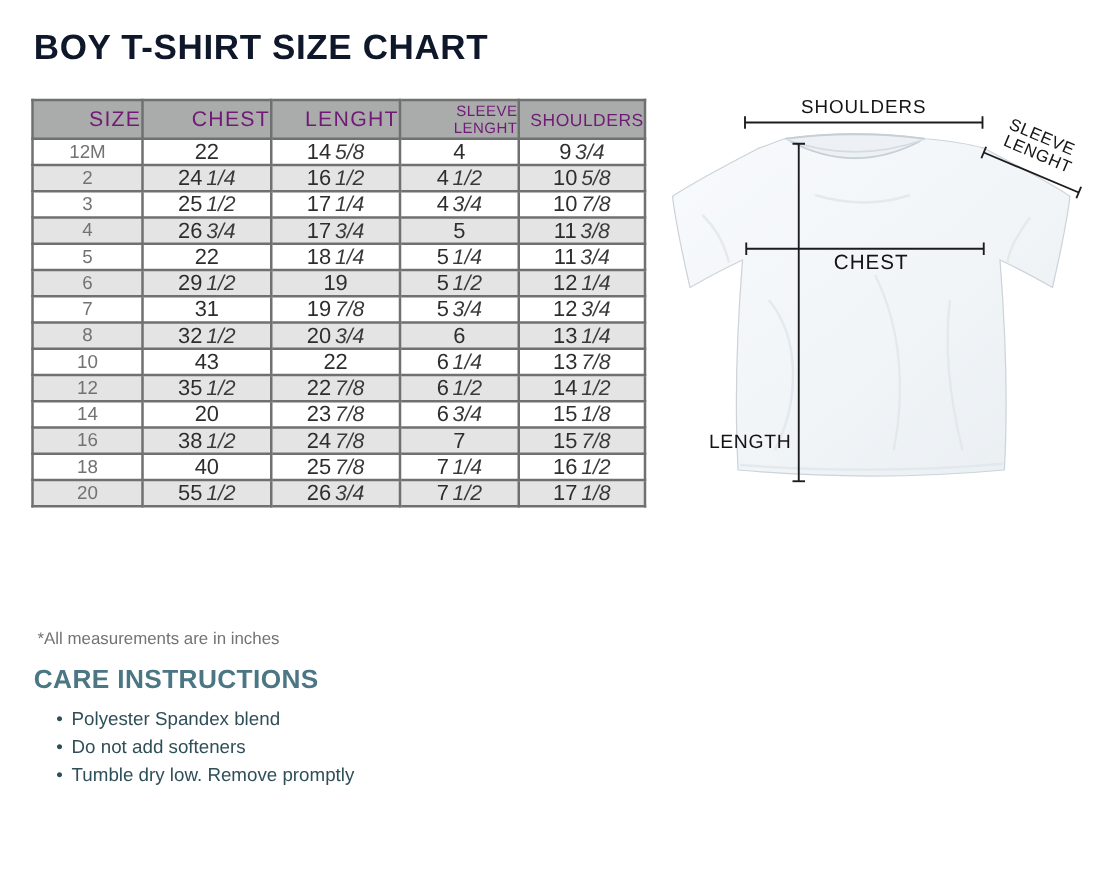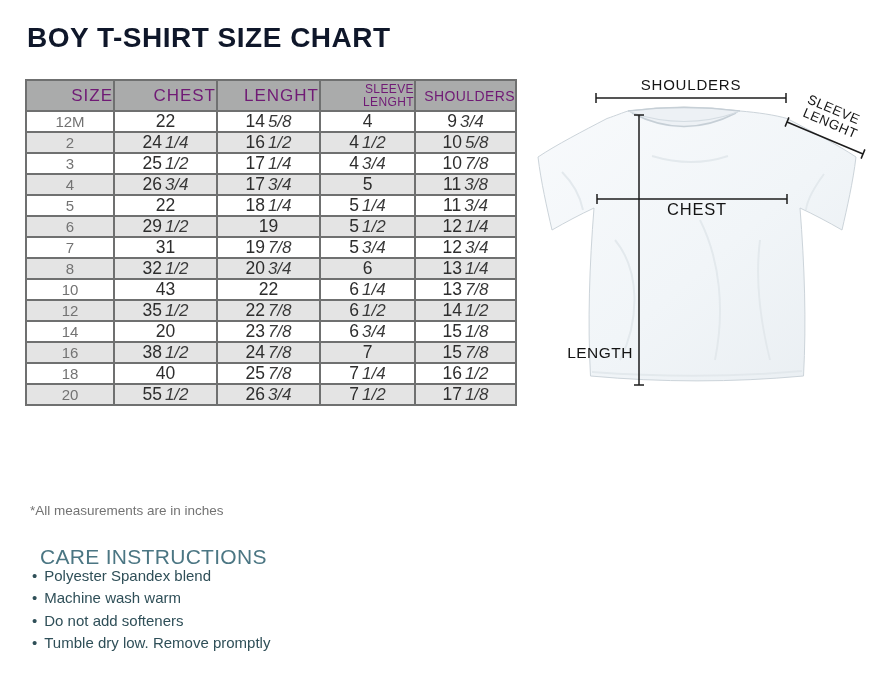--- a/index.html
+++ b/index.html
@@ -30,25 +30,25 @@
   }
   table.size-chart td.c0{font-size:15px;color:#737373;}
   table.size-chart tbody tr:nth-child(even) td{background:#e4e4e4;}
   .fr{font-size:17px;color:#3a3a3a;margin-left:3px;font-style:italic;}
   
   .footnote{
     position:absolute;left:30px;top:503px;
     font-size:13.5px;color:#737373;
   }
   .care-heading{
-    position:absolute;left:27px;top:532px;margin:13px;
-    font-size:21px;font-weight:normal;color:#4b7683;letter-spacing:.3px;
+    position:absolute;left:27px;top:532px;margin:0;
+    font-size:21px;font-weight:bold;color:#4b7683;letter-spacing:.3px;
   }
   ul.care-list{
-    position:absolute;left:32px;top:565px;margin:0;padding:0;list-style:none;
+    position:absolute;left:45px;top:565px;margin:0;padding:0;list-style:none;
     font-size:15px;color:#2f4f58;
   }
   ul.care-list li{line-height:22.3px;}
   ul.care-list li .dot{margin-right:7px;}
   
   .diagram{position:absolute;left:520px;top:60px;width:354px;height:360px;}
   .diagram svg{display:block;}
   .diagram text{
     font-family:"Liberation Sans", sans-serif;fill:#141414;
   }
@@ -177,21 +177,20 @@
       </tr>
     </tbody>
 </table>
 
 <div class="footnote">*All measurements are in inches</div>
 
 <h2 class="care-heading">CARE INSTRUCTIONS</h2>
 
 <ul class="care-list" id="care-list">
     <li><span class="dot">•</span><span>Polyester Spandex blend</span></li>
-    <li><span class="dot">•</span><span>Machine wash warm</span></li>
     <li><span class="dot">•</span><span>Do not add softeners</span></li>
     <li><span class="dot">•</span><span>Tumble dry low. Remove promptly</span></li>
   </ul>
 
 <div class="diagram">
   <svg width="354" height="360" viewBox="0 0 354 360">
     <defs>
       <linearGradient id="shirtg" x1="0" y1="0" x2="1" y2="1">
         <stop offset="0" stop-color="#f8fafc"></stop>
         <stop offset="0.55" stop-color="#f1f5f8"></stop>

